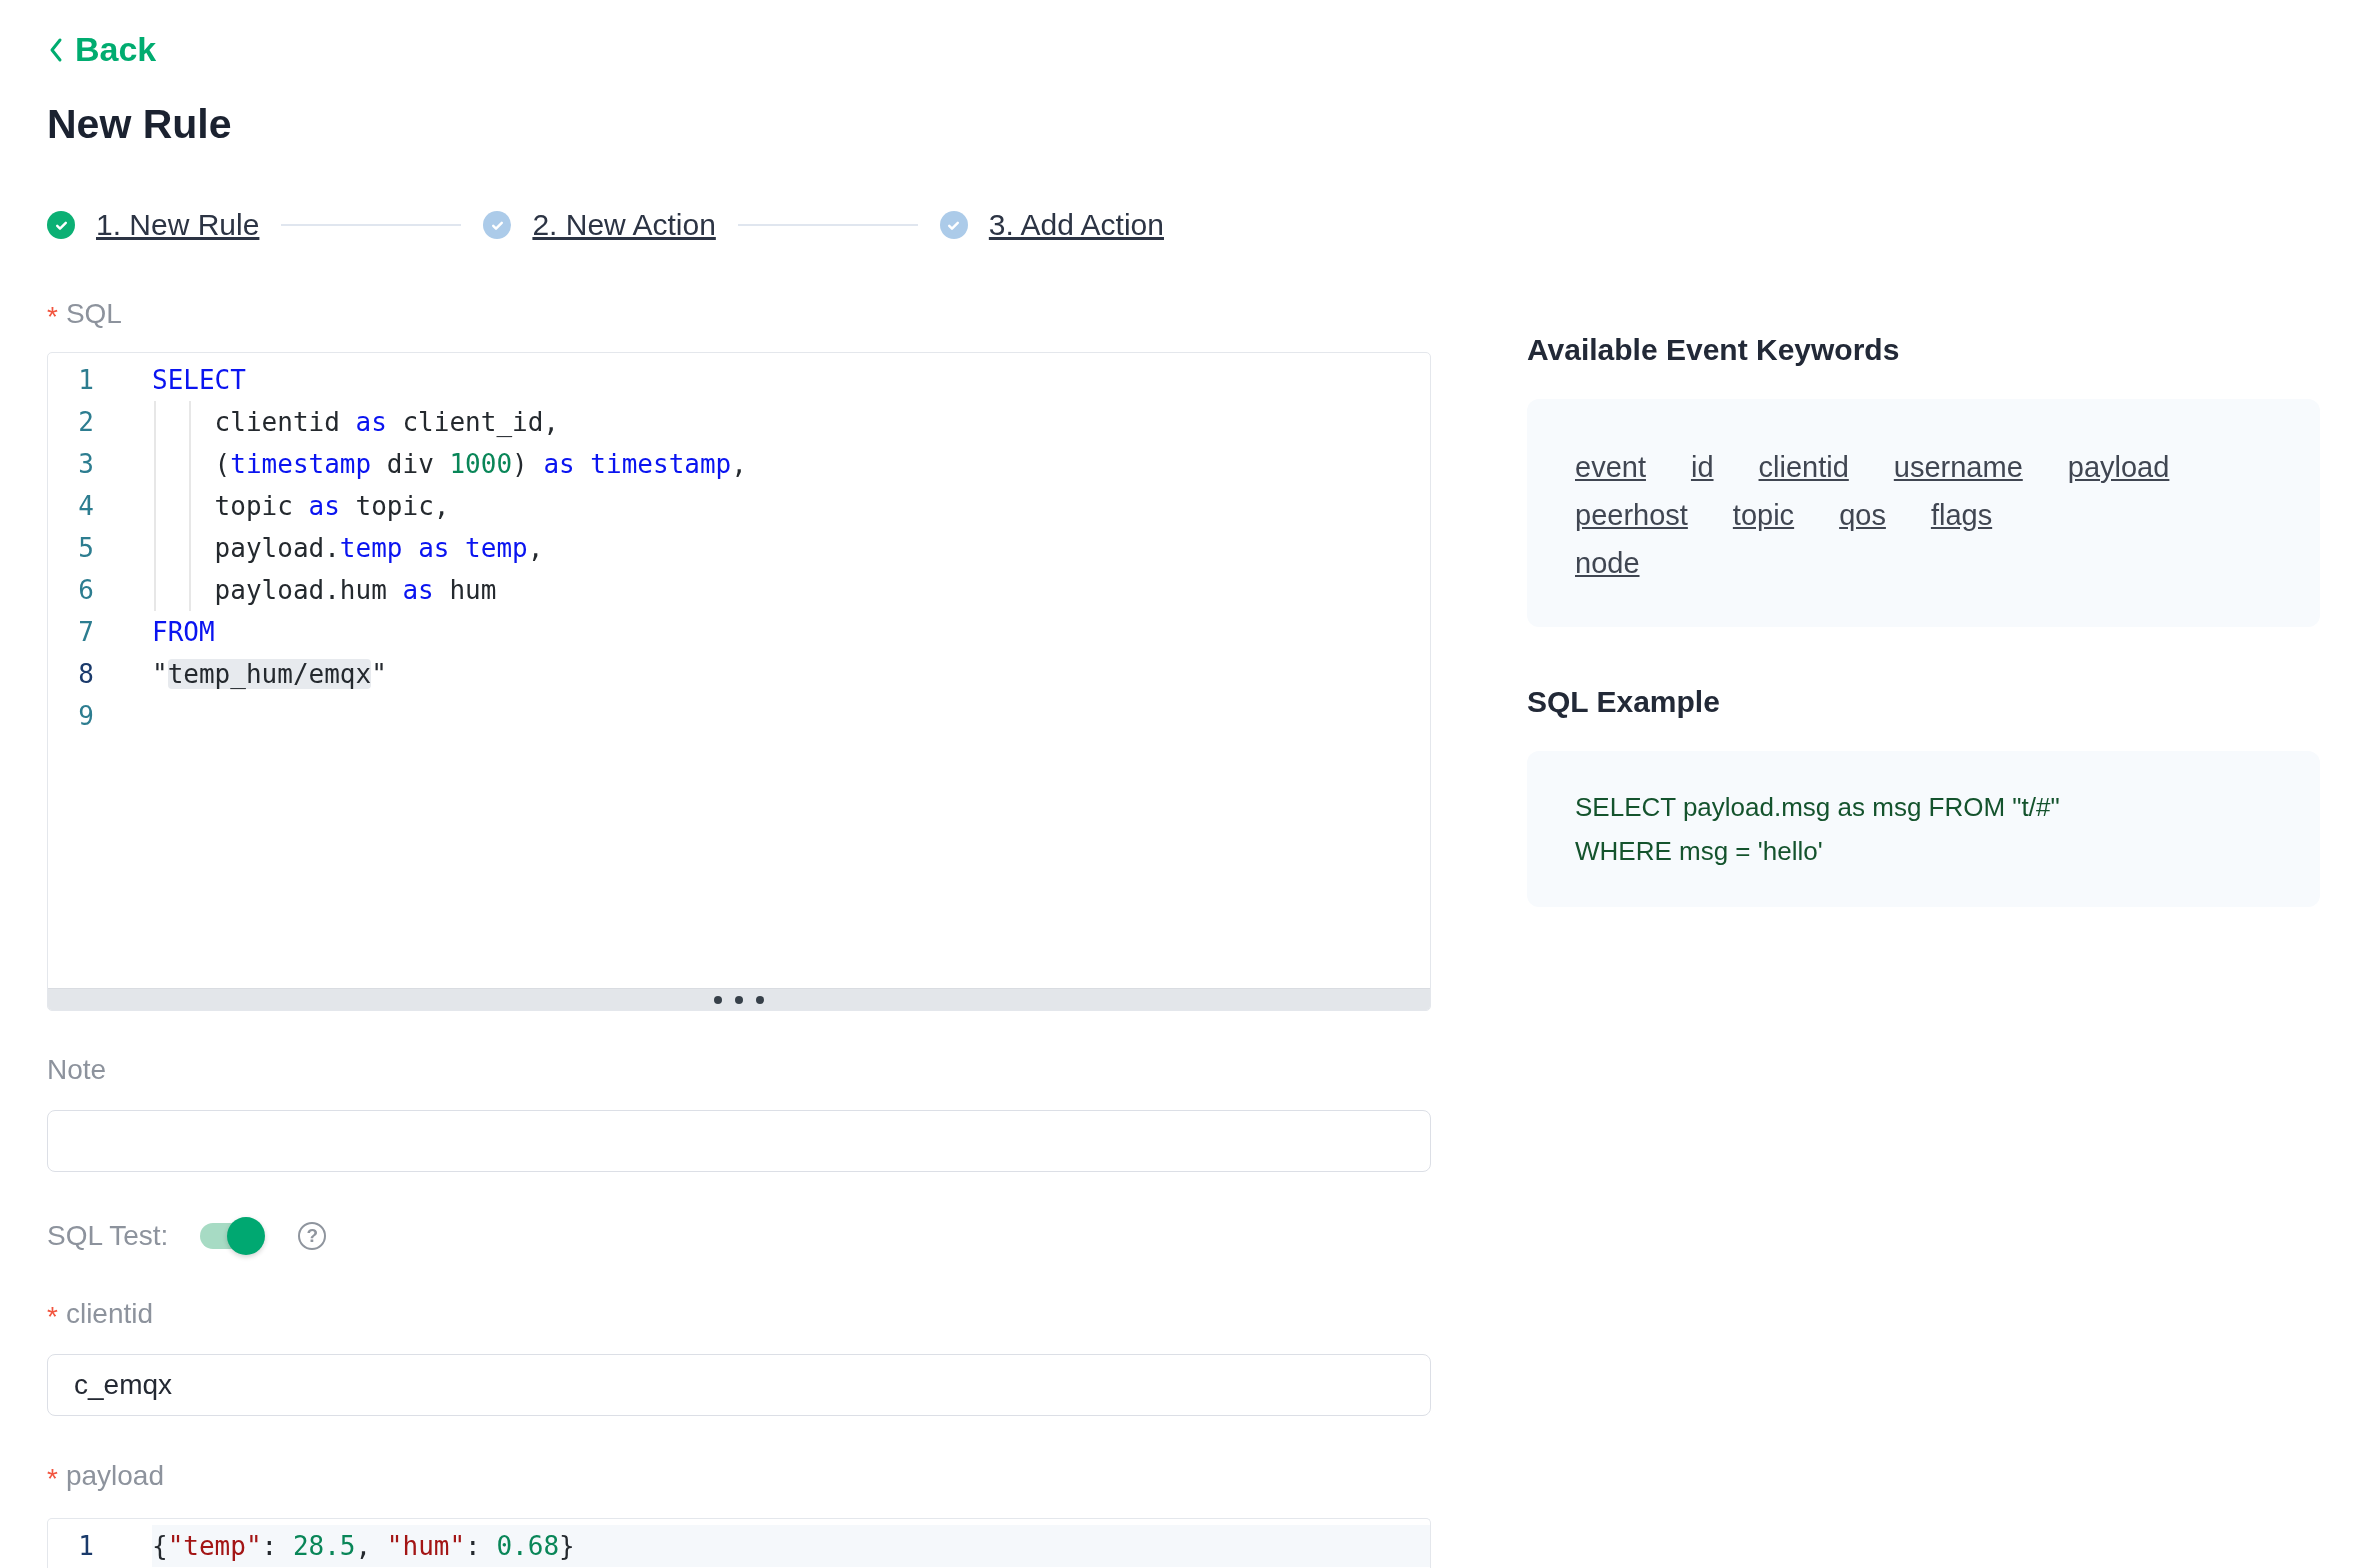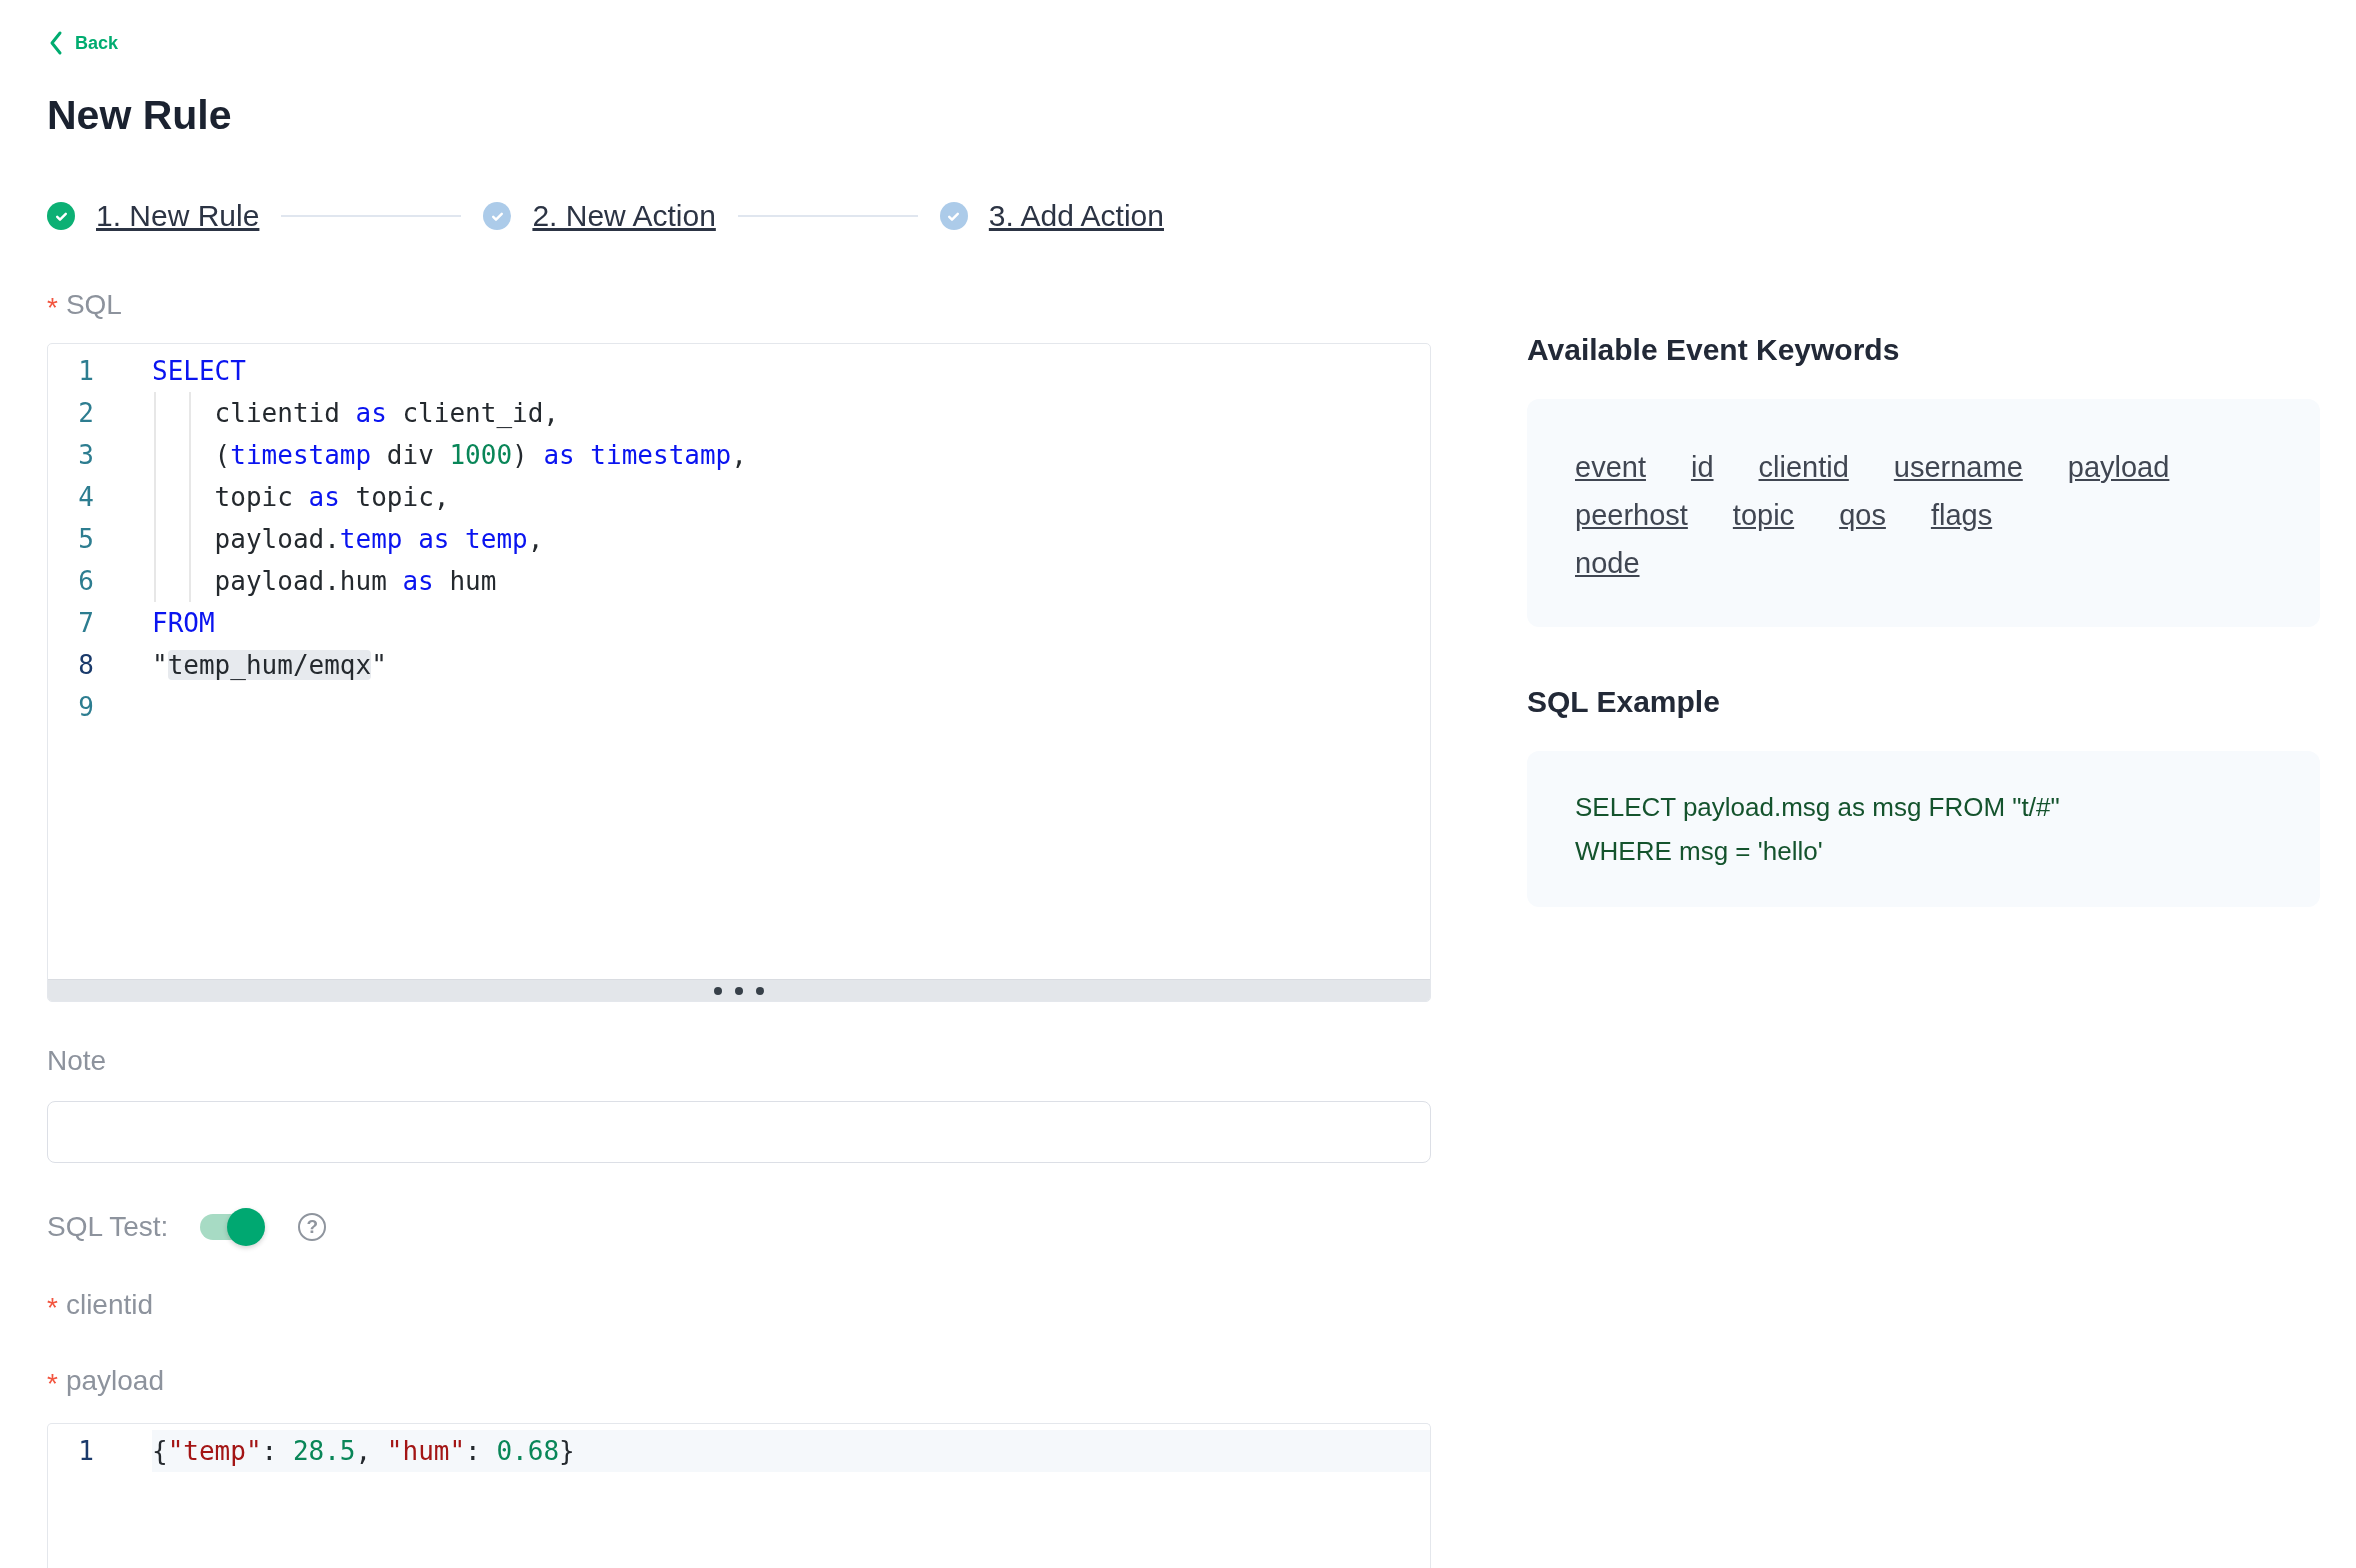--- a/index.html
+++ b/index.html
@@ -3,21 +3,21 @@
 <meta charset="utf-8">
 <style>
   * { margin:0; padding:0; box-sizing:border-box; }
   html,body { width:2356px; height:1568px; overflow:hidden; background:#ffffff;
               font-family:"Liberation Sans", sans-serif; }
   .left-col { position:absolute; left:47px; top:0; width:1384px; }
   .right-col { position:absolute; left:1527px; top:333px; width:793px; }
 
   
   .back { display:inline-flex; align-items:center; gap:10px; margin-top:30px;
-          color:#00ac70; font-size:18px; font-weight:600; cursor:pointer; }
+          color:#00ac70; font-size:34px; font-weight:600; cursor:pointer; }
   .back svg { display:block; }
 
   
   .page-title { margin-top:32px; font-size:41px; font-weight:700; color:#1b2230; }
 
   
   .steps { display:flex; align-items:center; margin-top:62px; height:30px; }
   .step-icon { width:28px; height:28px; border-radius:50%; display:flex;
                align-items:center; justify-content:center; flex:none; }
   .step-icon.done { background:#0cb074; }
@@ -161,20 +161,21 @@
       <div class="track"></div>
       <div class="knob"></div>
     </div>
     <div class="help-icon">?</div>
   </div>
 
   <div class="field-label" style="margin-top:42px;">
     <span class="req">*</span>
     <span>clientid</span>
   </div>
+  <input class="text-input" style="margin-top: 24px;" value="c_emqx">
 
   <div class="field-label" style="margin-top:44px;">
     <span class="req">*</span>
     <span>payload</span>
   </div>
   <div class="editor" id="payload-editor">
     <div class="lines" id="payload-lines">
         <div class="ed-line active hl-line"><span class="ln">1</span><span class="code"><span class="tok-p">{</span><span class="tok-s">"temp"</span><span class="tok-p">: </span><span class="tok-n">28.5</span><span class="tok-p">, </span><span class="tok-s">"hum"</span><span class="tok-p">: </span><span class="tok-n">0.68</span><span class="tok-p">}</span></span></div>
       </div>
   </div>

